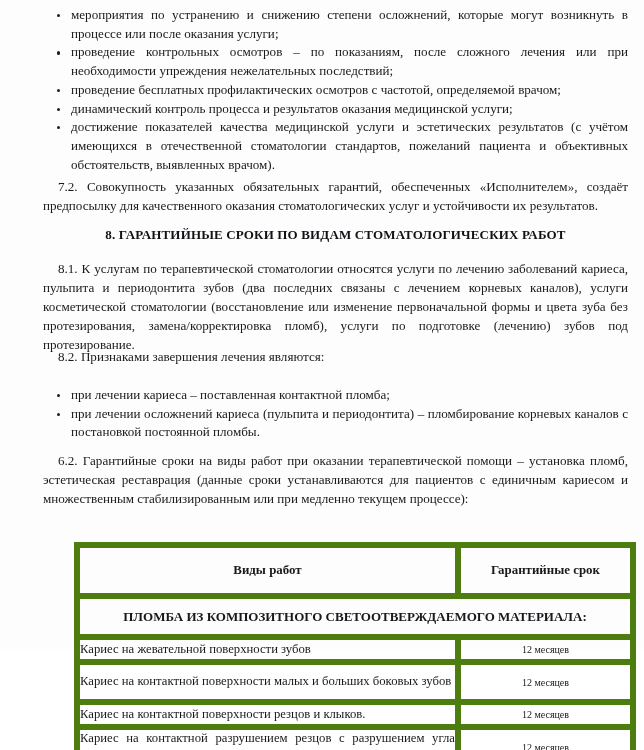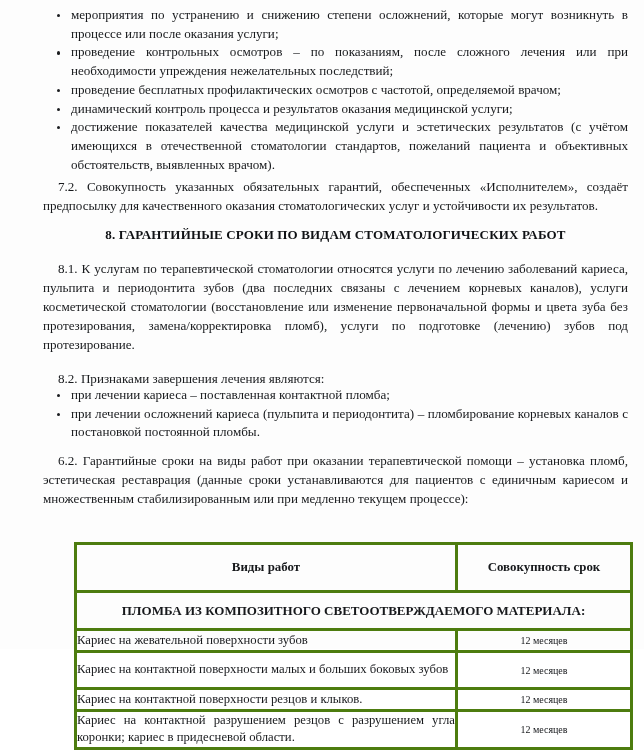--- a/index.html
+++ b/index.html
@@ -82,21 +82,21 @@
   }
   .p81 {
     position: absolute;
     left: 43px;
     top: 260px;
     width: 585px;
   }
   .p82 {
     position: absolute;
     left: 43px;
-    top: 370px;
+    top: 348px;
     width: 585px;
   }
   .p83 {
     position: absolute;
     left: 43px;
     top: 452px;
     width: 585px;
   }
 
   
@@ -119,21 +119,21 @@
     left: 74px;
     top: 542px;
     width: 556px;
     border-collapse: collapse;
     table-layout: fixed;
   }
   table.warranty col.c1 { width: 381px; }
   table.warranty col.c2 { width: 175px; }
 
   table.warranty td, table.warranty th {
-    border: 3px solid #4d7c0f;
+    border: 6px solid #4d7c0f;
     padding: 0;
     vertical-align: middle;
     color: #17191c;
   }
 
   th.col-head {
     height: 45px;
     font-size: 12.9px;
     font-weight: bold;
     text-align: center;
@@ -196,21 +196,21 @@
   <p class="para p83">6.2. Гарантийные сроки на виды работ при оказании терапевтической помощи – установка пломб, эстетическая реставрация (данные сроки устанавливаются для пациентов с единичным кариесом и множественным стабилизированным или при медленно текущем процессе):</p>
 
   <table class="warranty">
     <colgroup>
       <col class="c1">
       <col class="c2">
     </colgroup>
     <thead>
       <tr>
         <th class="col-head">Виды работ</th>
-        <th class="col-head">Совокупность срок</th>
+        <th class="col-head">Гарантийные срок</th>
       </tr>
     </thead>
     <tbody>
       <tr>
         <td class="span-head" colspan="2">ПЛОМБА ИЗ КОМПОЗИТНОГО СВЕТООТВЕРЖДАЕМОГО МАТЕРИАЛА:</td>
       </tr>
       <tr class="r-short">
         <td class="work single">Кариес на жевательной поверхности зубов</td>
         <td class="term">12 месяцев</td>
       </tr>

